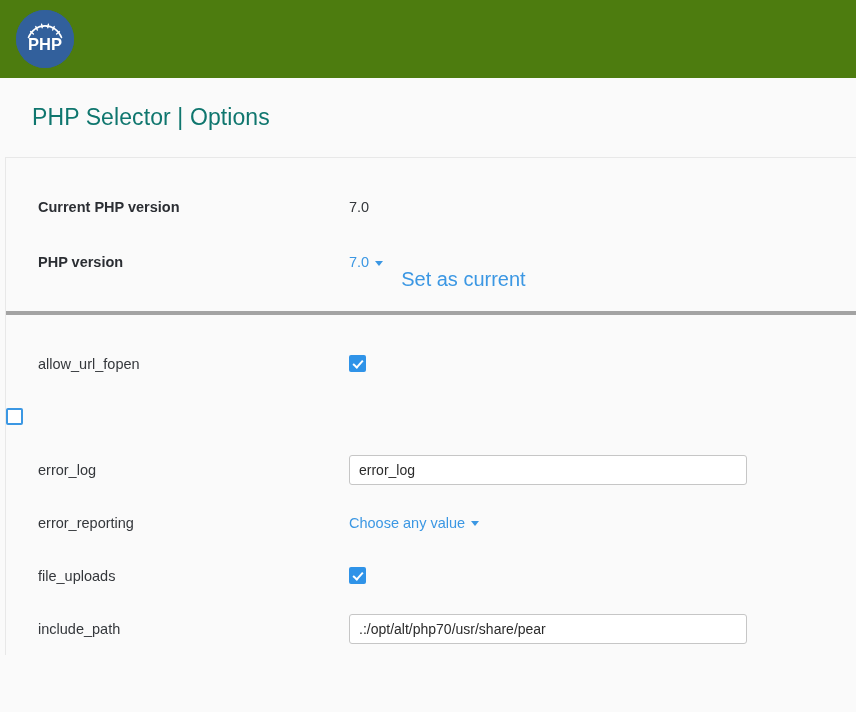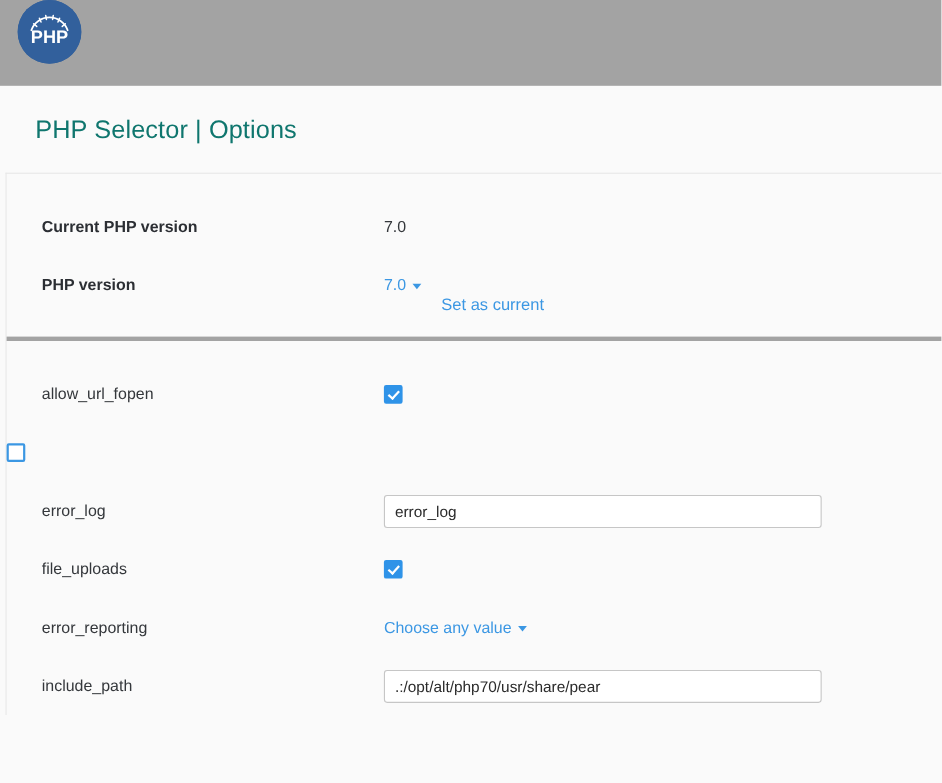--- a/index.html
+++ b/index.html
@@ -11,23 +11,23 @@
     height: 712px;
     background: #fafafa;
     font-family: "Liberation Sans", sans-serif;
     color: #2b2b2b;
     overflow: hidden;
   }
 
   
   .logo-band {
     height: 78px;
-    background: #a3a3a3;
+    background: #4d7c0f;
     display: flex;
-    align-items: flex-start;
+    align-items: center;
     padding-left: 16px;
     box-sizing: border-box;
   }
   .php-logo {
     width: 58px;
     height: 58px;
     border-radius: 50%;
     background: #32609c;
     position: relative;
     display: block;
@@ -87,21 +87,21 @@
     flex: 1;
     font-size: 14.5px;
     color: #34373b;
     display: flex;
     align-items: center;
   }
 
   
   .link {
     color: #3b97e3;
-    font-size: 15px;
+    font-size: 20px;
     text-decoration: none;
     cursor: pointer;
     margin-top: 35px;
   }
   .dd {
     color: #3b97e3;
     font-size: 14.5px;
     cursor: pointer;
     display: inline-flex;
     align-items: center;
@@ -227,37 +227,37 @@
     </div>
 
     <div class="row">
       <div class="row-label">error_log</div>
       <div class="row-value">
         <input class="txt" type="text" value="error_log" style="">
       </div>
     </div>
 
     <div class="row">
-      <div class="row-label">file_uploads</div>
-      <div class="row-value">
-        <span class="cb on"></span>
-      </div>
-    </div>
-
-    <div class="row">
       <div class="row-label">error_reporting</div>
       <div class="row-value">
         <span class="dd">
           <span>Choose any value</span>
           <span class="caret"></span>
         </span>
       </div>
     </div>
 
     <div class="row">
+      <div class="row-label">file_uploads</div>
+      <div class="row-value">
+        <span class="cb on"></span>
+      </div>
+    </div>
+
+    <div class="row">
       <div class="row-label">include_path</div>
       <div class="row-value">
         <input class="txt" type="text" value=".:/opt/alt/php70/usr/share/pear" style="">
       </div>
     </div>
 
 
   </div>
 </div>
 

